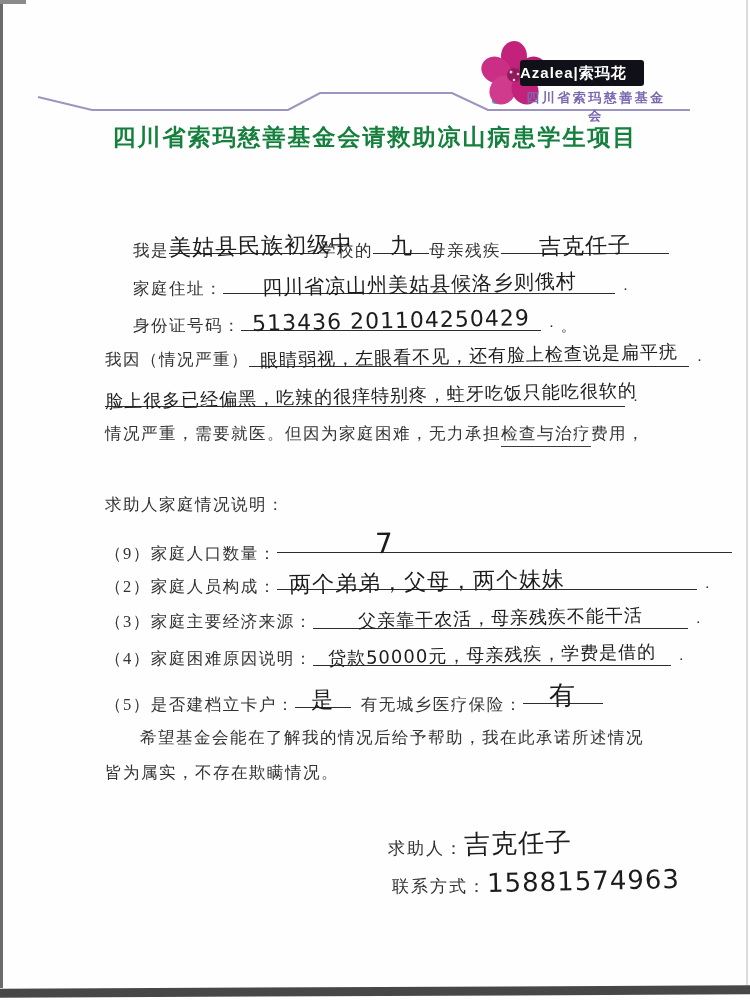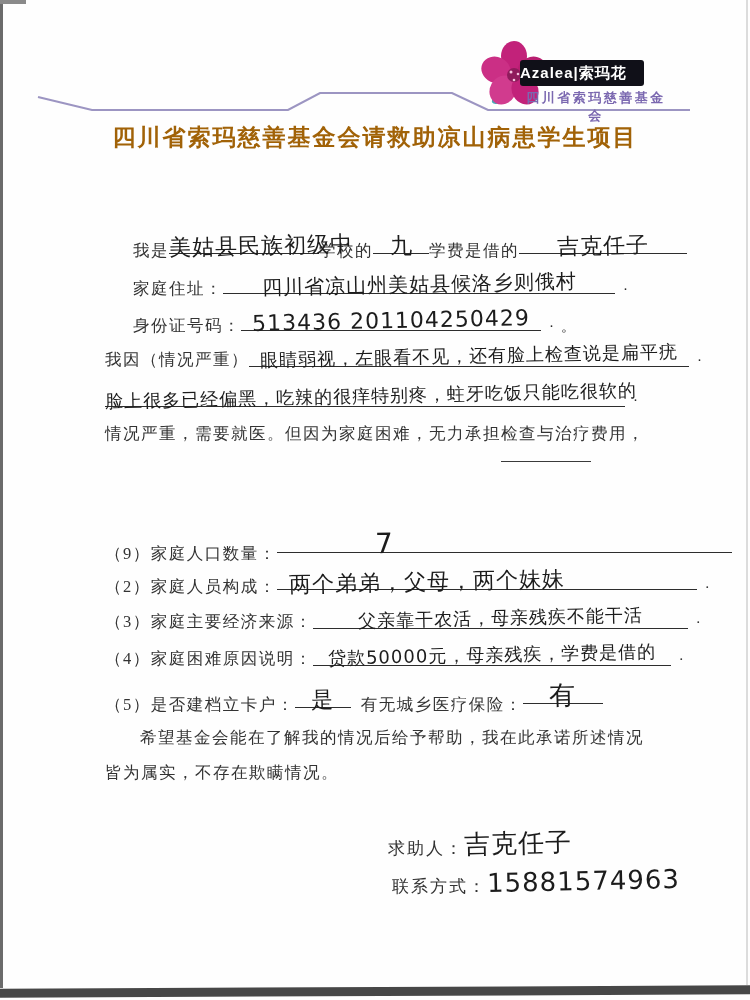--- a/index.html
+++ b/index.html
@@ -21,39 +21,39 @@
   .logo { position:absolute; left:478px; top:42px; width:200px; height:72px; }
   .logo-flower { position:absolute; left:0; top:-2px; width:72px; height:72px; }
   .logo-box { position:absolute; left:42px; top:18px; width:124px; height:26px; background:#101018;
               border-radius:3px; color:#ffffff; display:flex; align-items:center; justify-content:flex-start;
               font-family:Liberation Sans, sans-serif; font-weight:bold; font-size:15px; letter-spacing:1px; }
   .logo-org { position:absolute; left:48px; top:47px; width:140px; text-align:center; color:#7b68b0;
               font-family:"Liberation Sans", sans-serif; font-size:13px; letter-spacing:2.5px; font-weight:bold; }
 
   
   .title1 { position:absolute; top:122px; left:0; width:750px; text-align:center;
-            font-family:"Liberation Sans", sans-serif; font-weight:bold; font-size:23px; letter-spacing:2px; color:#a16207; }
+            font-family:"Liberation Sans", sans-serif; font-weight:bold; font-size:23px; letter-spacing:2px; color:#15803d; }
   .title2 { position:absolute; top:160px; left:0; width:750px; text-align:center;
             font-family:"Liberation Sans", sans-serif; font-weight:bold; font-size:22px; letter-spacing:4px; color:#2e2e2e; }
 
   
   .line { position:absolute; left:105px; font-size:16.5px; letter-spacing:1.5px; color:#333333; white-space:nowrap; }
   .indent { left:133px; }
 
   
   .uline { display:inline-block; border-bottom:1.6px solid #2d2d2d; text-align:center; vertical-align:baseline; height:20px; }
 
   
   .hand { font-family:"DejaVu Sans", sans-serif; color:#1c1c1c; font-size:20px; letter-spacing:1px;
           display:inline-block; transform:rotate(-1.2deg); position:relative; top:-3px; white-space:nowrap; }
   .hand-big { font-size:22px; }
   .hand-sm { font-size:18px; }
   .trail-dot { color:#2a2a2a; font-size:15px; margin-left:8px; }
 
-  .sev-u { border-bottom:1.4px solid #3a3a3a; padding-bottom:18px; }
+  .sev-u { border-bottom:1.4px solid #3a3a3a; padding-bottom:3px; }
 
   .sig { position:absolute; font-size:17px; letter-spacing:2px; color:#333; white-space:nowrap; }
 </style>
 </head>
 <body>
 
 <div class="page">
 
   <div class="scan-left"></div>
   <div class="scan-topmark"></div>
@@ -84,21 +84,21 @@
     <div class="logo-box">
       <span>Azalea|索玛花</span>
     </div>
     <div class="logo-org">四川省索玛慈善基金会</div>
   </div>
 
   <div class="title1">四川省索玛慈善基金会请救助凉山病患学生项目</div>
 
 
   <div class="line indent" style="top:234px">
-    <span>我是</span><span class="uline" style="width:150px"><span class="hand hand-big">美姑县民族初级中</span></span><span>学校的</span><span class="uline" style="width:56px"><span class="hand hand-big">九</span></span><span>学费是借的</span><span class="uline" style="width:168px"><span class="hand hand-big">吉克任子</span></span>
+    <span>我是</span><span class="uline" style="width:150px"><span class="hand hand-big">美姑县民族初级中</span></span><span>学校的</span><span class="uline" style="width:56px"><span class="hand hand-big">九</span></span><span>母亲残疾</span><span class="uline" style="width:168px"><span class="hand hand-big">吉克任子</span></span>
   </div>
 
   <div class="line indent" style="top:274px">
     <span>家庭住址：</span><span class="uline" style="width:392px"><span class="hand">四川省凉山州美姑县候洛乡则俄村</span></span><span class="trail-dot">·</span>
   </div>
 
   <div class="line indent" style="top:311px">
     <span>身份证号码：</span><span class="uline" style="width:300px"><span class="hand hand-big">513436 201104250429</span></span><span class="trail-dot">· 。</span>
   </div>
 
@@ -107,20 +107,21 @@
   </div>
   <div class="line" style="top:387px">
     <span class="uline" style="width:520px"><span class="hand hand-sm">脸上很多已经偏黑，吃辣的很痒特别疼，蛀牙吃饭只能吃很软的</span></span><span class="trail-dot">·</span>
   </div>
 
   <div class="line" style="top:423px">
     <span>情况严重，需要就医。但因为家庭困难，无力承担</span><span class="sev-u">检查与治疗</span><span>费用，</span>
   </div>
 
 
+  <div class="line" style="top:494px">求助人家庭情况说明：</div>
 
   <div class="line" style="top:533px">
     <span>（9）家庭人口数量：</span><span class="uline" style="width:455px"><span class="hand" style="font-size:28px; position:relative; left:-120px; top:-6px">7</span></span>
   </div>
 
   <div class="line" style="top:570px">
     <span>（2）家庭人员构成：</span><span class="uline" style="width:420px"><span class="hand hand-big" style="position:relative; left:-60px">两个弟弟，父母，两个妹妹</span></span><span class="trail-dot">·</span>
   </div>
 
   <div class="line" style="top:609px">

